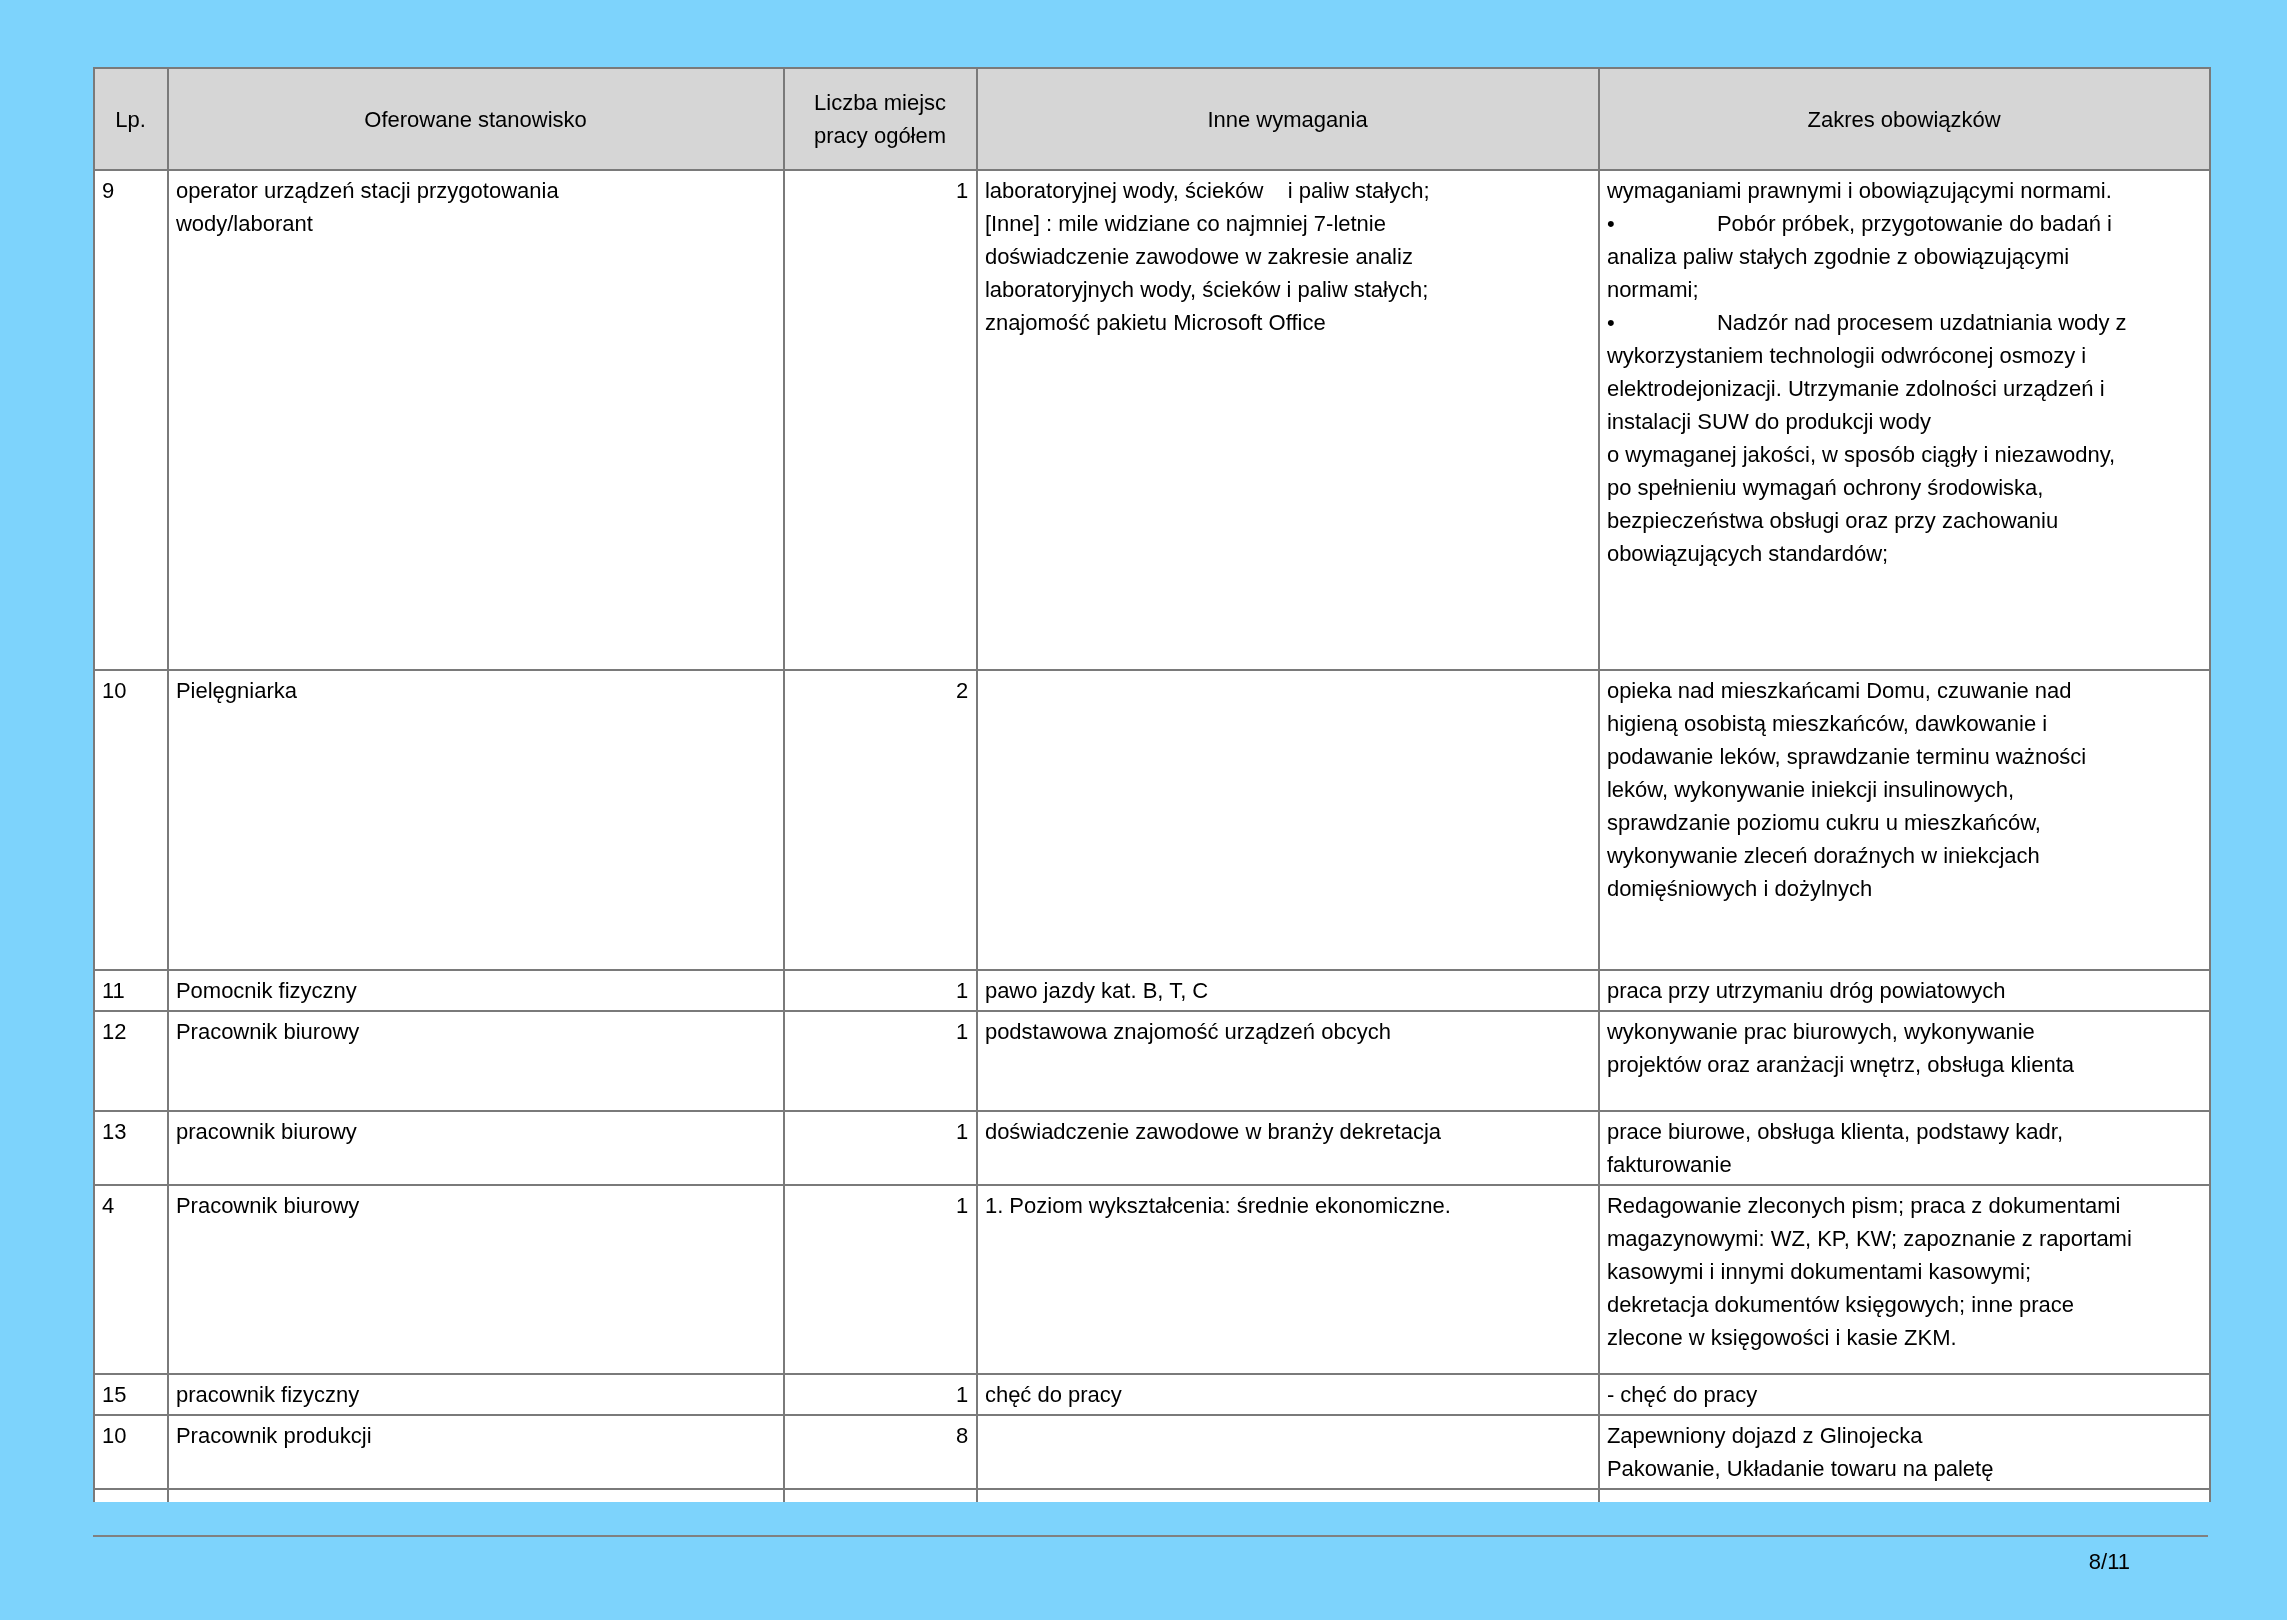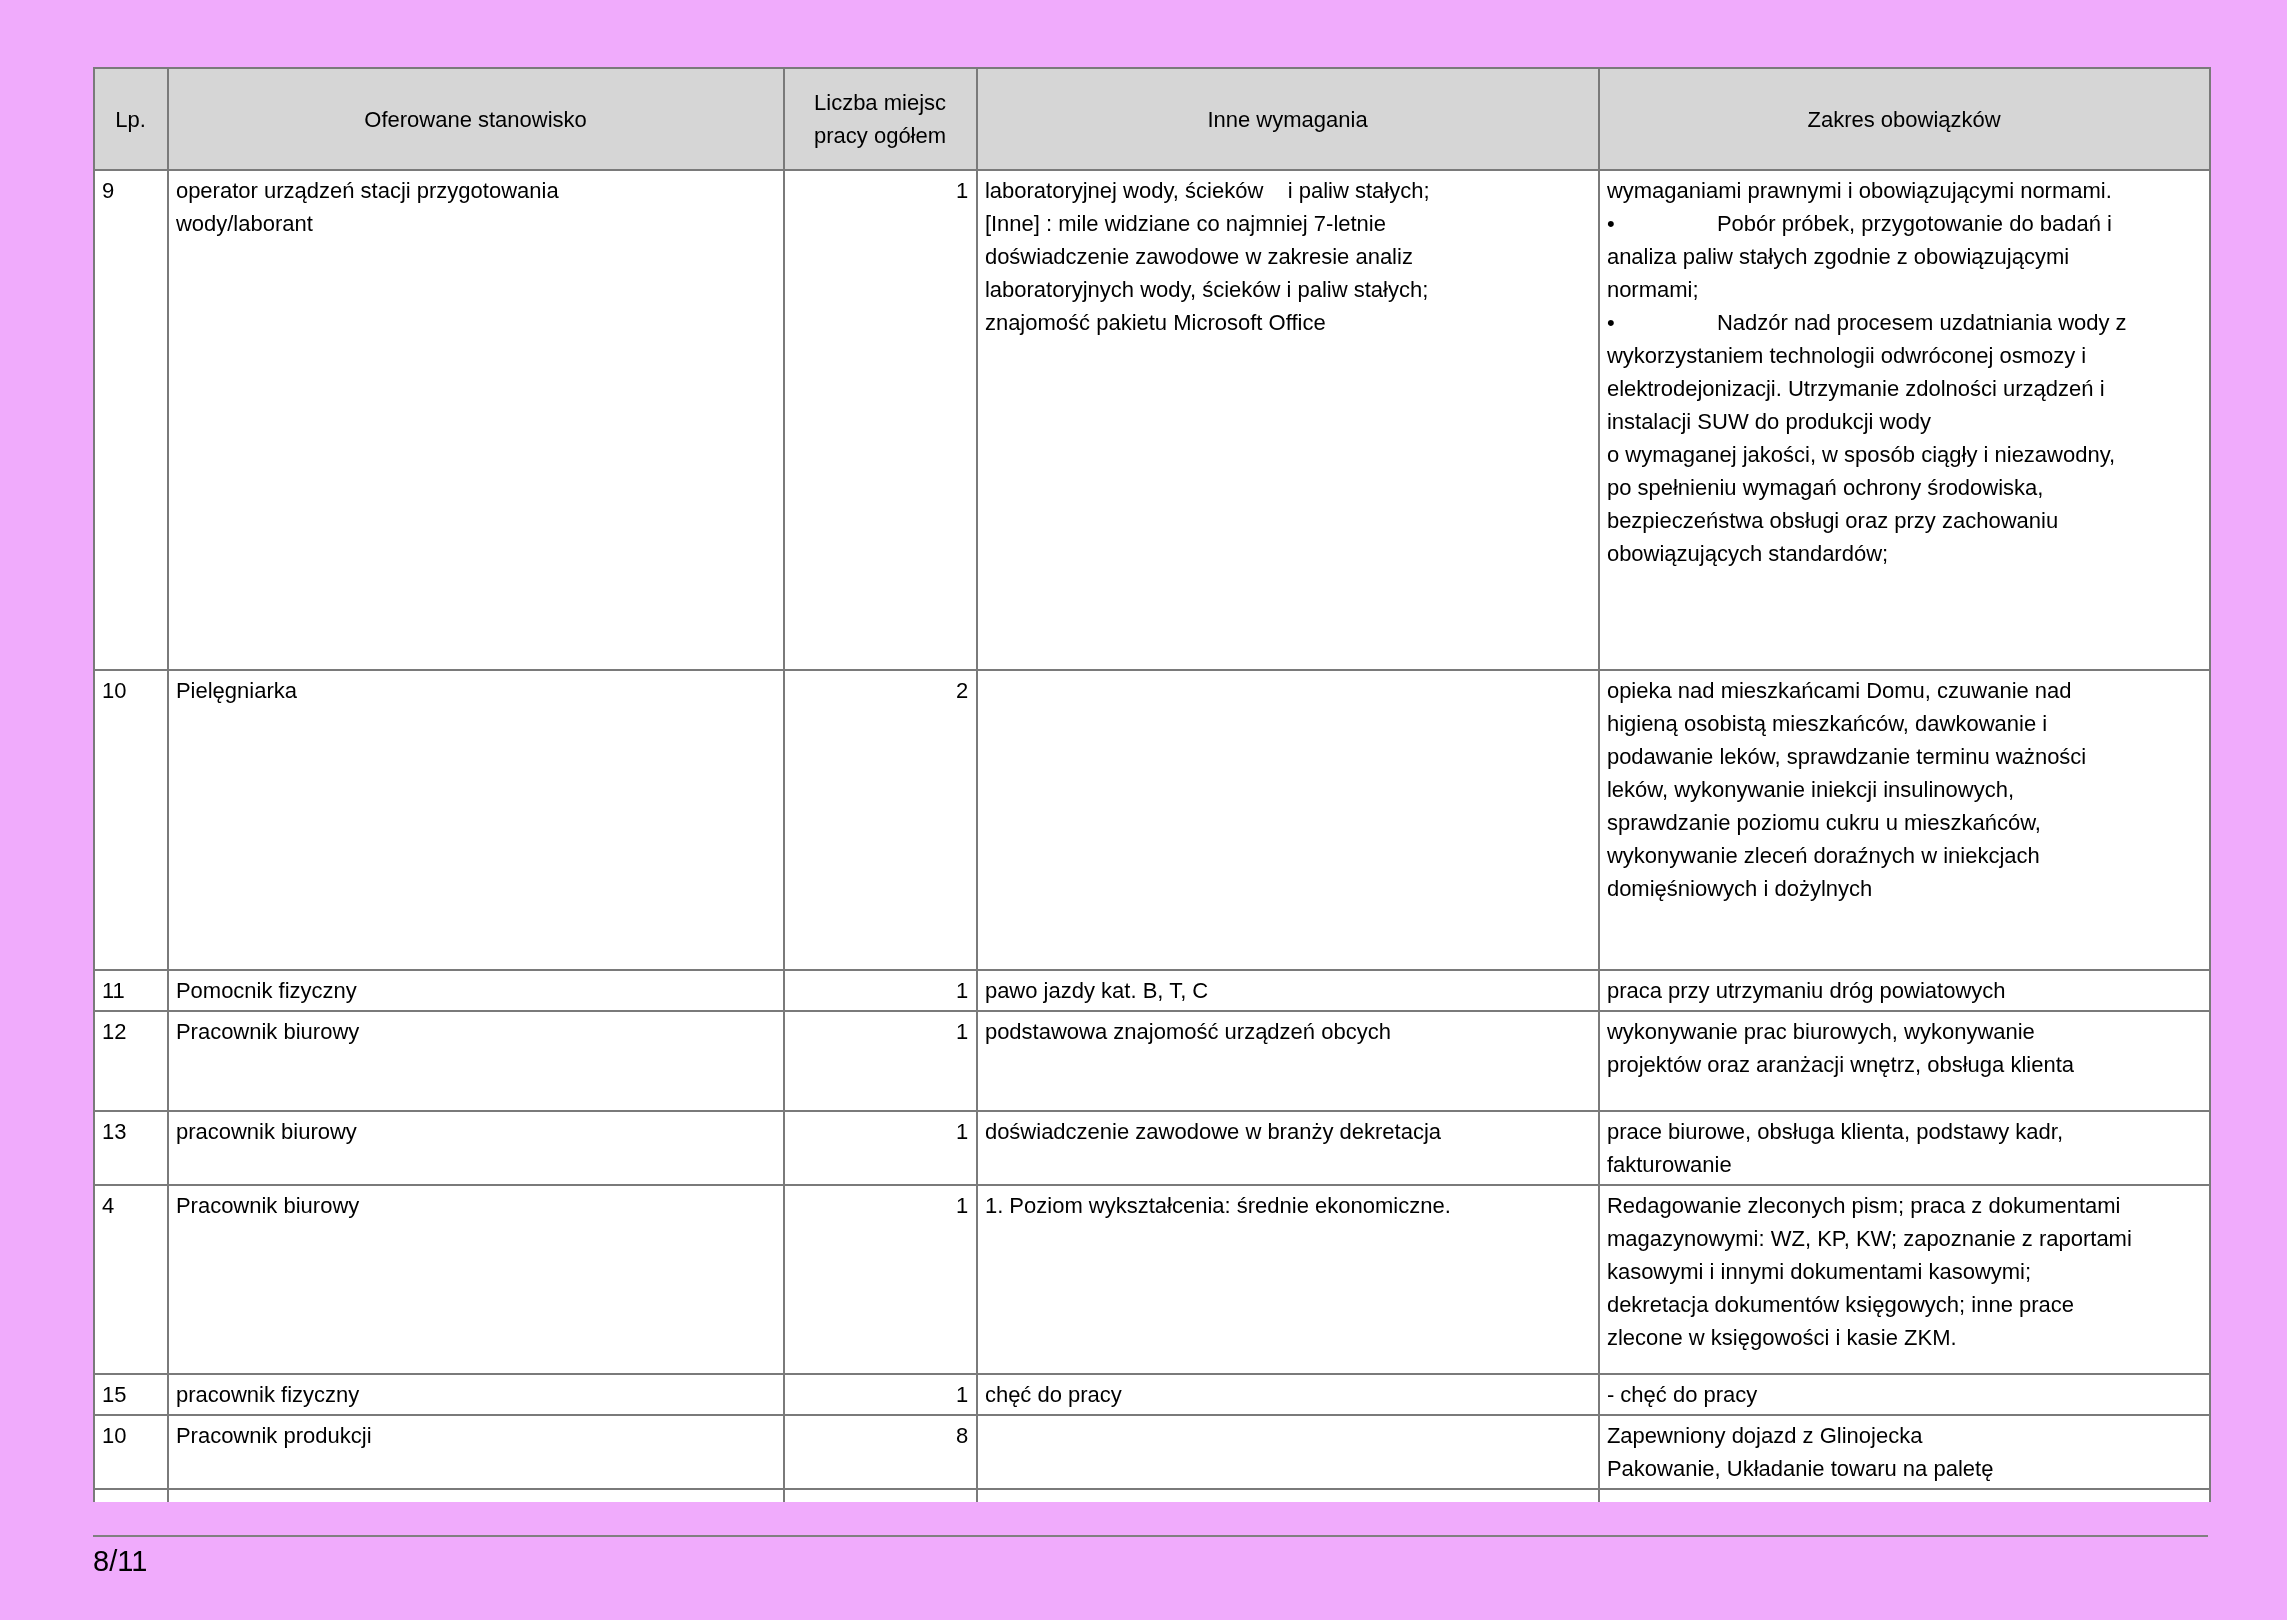--- a/index.html
+++ b/index.html
@@ -6,21 +6,21 @@
     margin: 0;
     padding: 0;
     background: #ffffff;
     font-family: "Liberation Sans", sans-serif;
     color: #000000;
   }
   .sheet {
     position: relative;
     width: 2287px;
     height: 1620px;
-    background: #f0abfc;
+    background: #7dd3fc;
     overflow: hidden;
   }
   table.jobs-table {
     position: absolute;
     left: 93px;
     top: 67px;
     width: 2115px;
     border-collapse: collapse;
     table-layout: fixed;
   }
@@ -61,21 +61,22 @@
     top: 1535px;
     width: 2115px;
     height: 0;
     border-top: 2.9px solid #808080;
   }
   .page-num {
     position: absolute;
     left: 93px;
     top: 1547px;
     width: 2037px;
-    font-size: 29px;
+    text-align: right;
+    font-size: 22px;
     line-height: 29px;
   }
 </style>
 </head>
 <body>
 
 <div class="sheet">
 
   <table class="jobs-table">
     <colgroup>

